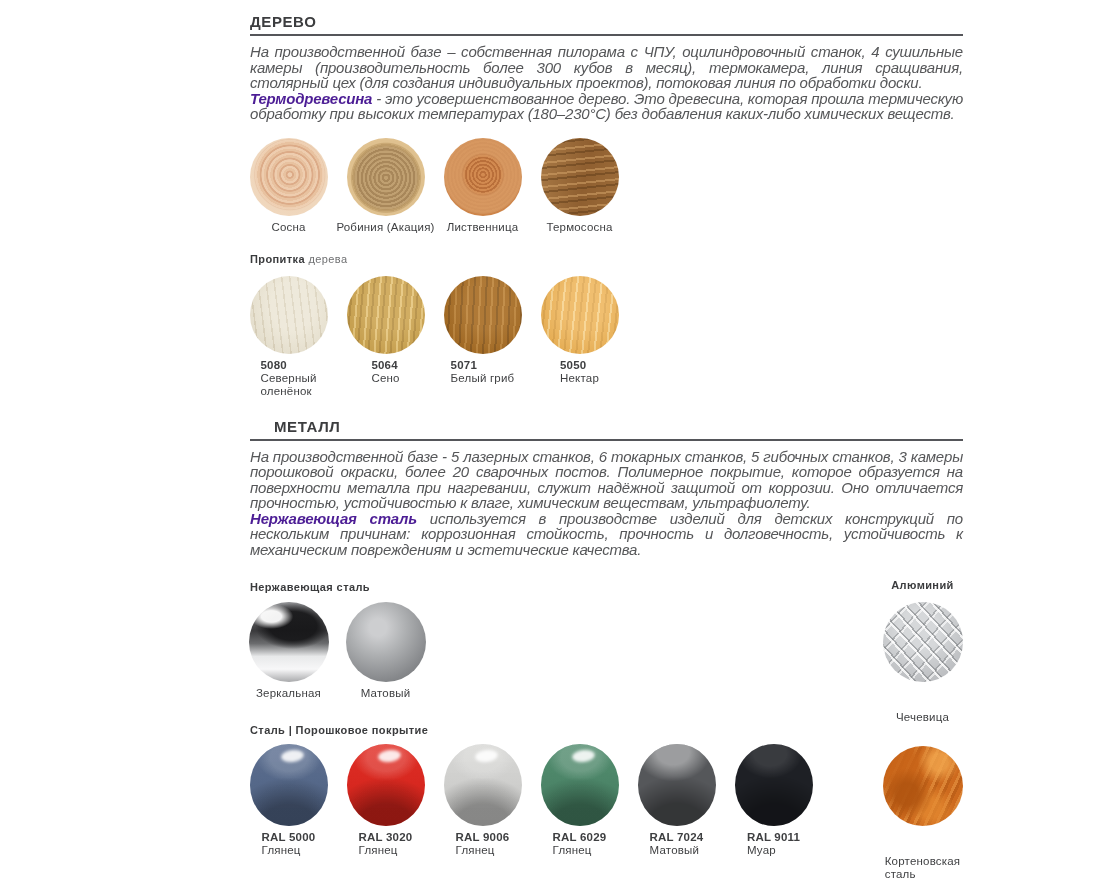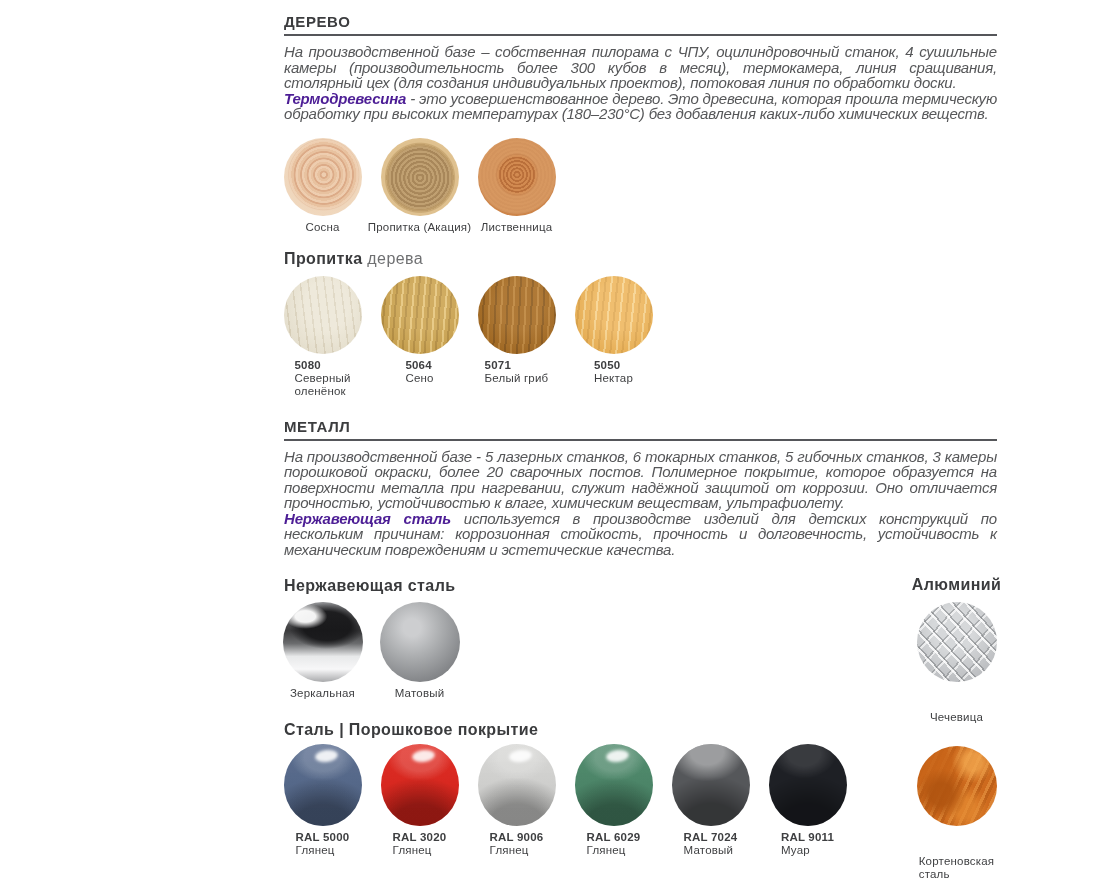--- a/index.html
+++ b/index.html
@@ -2,41 +2,40 @@
 <html><head>
 <meta charset="utf-8">
 <style>
   html,body{margin:0;padding:0;background:#ffffff;}
   .page{
     position:relative;
     width:1031px;height:879px;
     background:#ffffff;
     font-family:"Liberation Sans", sans-serif;
     overflow:hidden;
-    padding-left:34px;
   }
   .container{
     width:713px;
     margin-left:250px;
     padding-top:13px;
   }
   .sec-title{
     font-size:15px;line-height:17px;font-weight:bold;
     color:#3c3d3f;letter-spacing:.6px;
   }
   .rule{height:2px;background:#55565a;margin-top:4px;}
   .intro{
     margin-top:8px;
     font-size:15px;line-height:15.5px;letter-spacing:-.2px;
     color:#565759;text-align:justify;font-style:italic;
   }
   .intro p{margin:0;}
   .intro b{color:#4c1d95;}
   .subhead{
-    font-size:16px;line-height:16px;font-weight:bold;
+    font-size:11px;line-height:16px;font-weight:bold;
     color:#3a3b3d;letter-spacing:.4px;
   }
   .subhead .light{font-weight:normal;color:#6f7072;}
   .subhead-row{position:relative;margin-top:20px;height:16px;}
   .alu-head{position:absolute;left:624px;top:0;width:97px;text-align:center;}
 
   .swatch-row{display:flex;margin-left:-10px;position:relative;}
   .row-wood{margin-top:16px;}
   .row-imp{margin-top:9px;}
   .row-steel{margin-top:9px;}
@@ -111,21 +110,21 @@
     radial-gradient(ellipse 70% 50% at 45% 12%, rgba(255,255,255,.12) 0 30%, rgba(255,255,255,0) 60%),
     radial-gradient(ellipse 100% 95% at 50% 115%, rgba(0,0,0,.35) 0 45%, rgba(0,0,0,0) 80%);}
 
   
   .corten{width:80px;height:80px;margin-top:2px;background-image:
     radial-gradient(circle at 70% 20%, rgba(242,166,77,.8) 0 10%, rgba(0,0,0,0) 25%),
     radial-gradient(circle at 30% 60%, rgba(176,84,16,.9) 0 15%, rgba(0,0,0,0) 35%),
     radial-gradient(circle at 60% 78%, rgba(230,140,50,.7) 0 12%, rgba(0,0,0,0) 30%),
     radial-gradient(circle at 22% 25%, rgba(200,100,24,.85) 0 18%, rgba(0,0,0,0) 40%),
     repeating-linear-gradient(115deg, rgba(255,196,110,.28) 0 3px, rgba(150,70,10,.28) 3px 6px, rgba(0,0,0,0) 6px 10px);}
-  .mt20{margin-top:20px;}
+  .mt20{margin-top:20px;margin-left:24px;}
   .mt17{margin-top:17px;}
   .mt22{margin-top:22px;}
 </style>
 </head>
 <body>
 
 <div class="page">
   <div class="container">
 
     <div class="sec-title">ДЕРЕВО</div>
@@ -139,27 +138,33 @@
     <div class="swatch-row row-wood">
       <div class="cell">
         <div class="sw wood-pine" title="Сосна"></div>
         <div class="lbl">
             <span>Сосна</span>
           </div>
       </div>
       <div class="cell">
         <div class="sw wood-robinia" title="Робиния (Акация)"></div>
         <div class="lbl">
-            <span>Пропитка (Акация)</span>
+            <span>Робиния (Акация)</span>
           </div>
       </div>
       <div class="cell">
         <div class="sw wood-larch" title="Лиственница"></div>
         <div class="lbl">
             <span>Лиственница</span>
+          </div>
+      </div>
+      <div class="cell">
+        <div class="sw wood-thermo" title="Термососна"></div>
+        <div class="lbl">
+            <span>Термососна</span>
           </div>
       </div>
     </div>
 
     <div class="subhead mt17">
       <span>Пропитка</span>
       <span class="light">дерева</span>
     </div>
 
     <div class="swatch-row row-imp">

